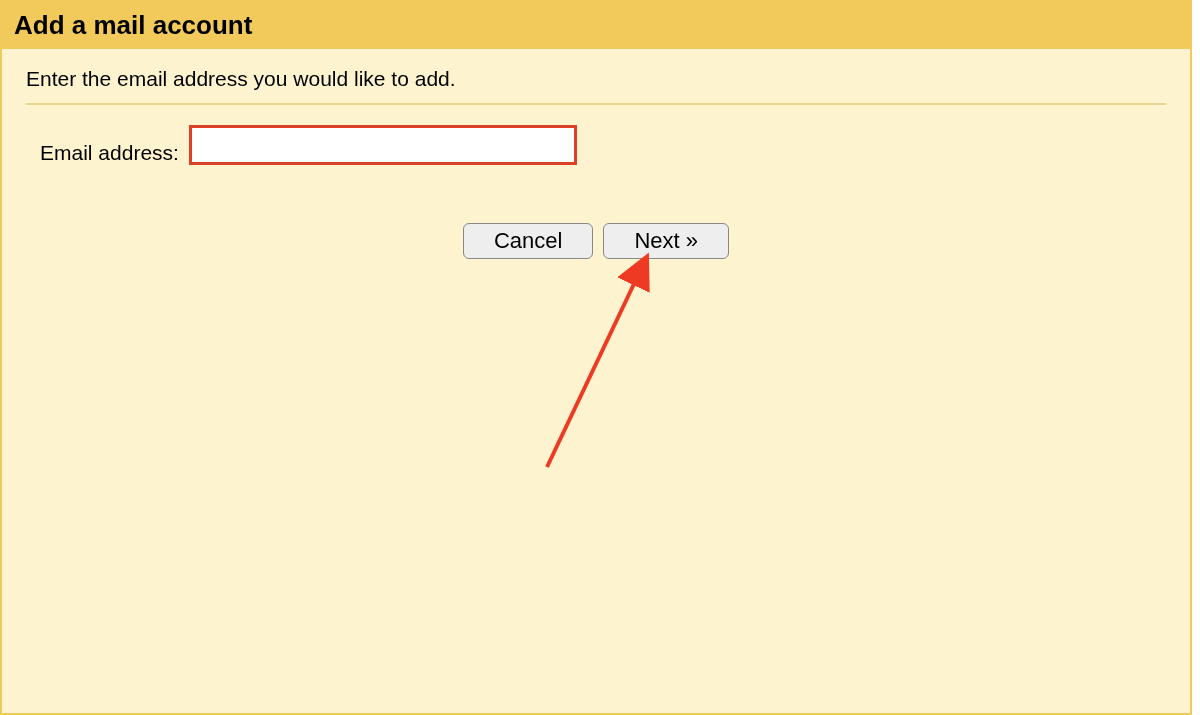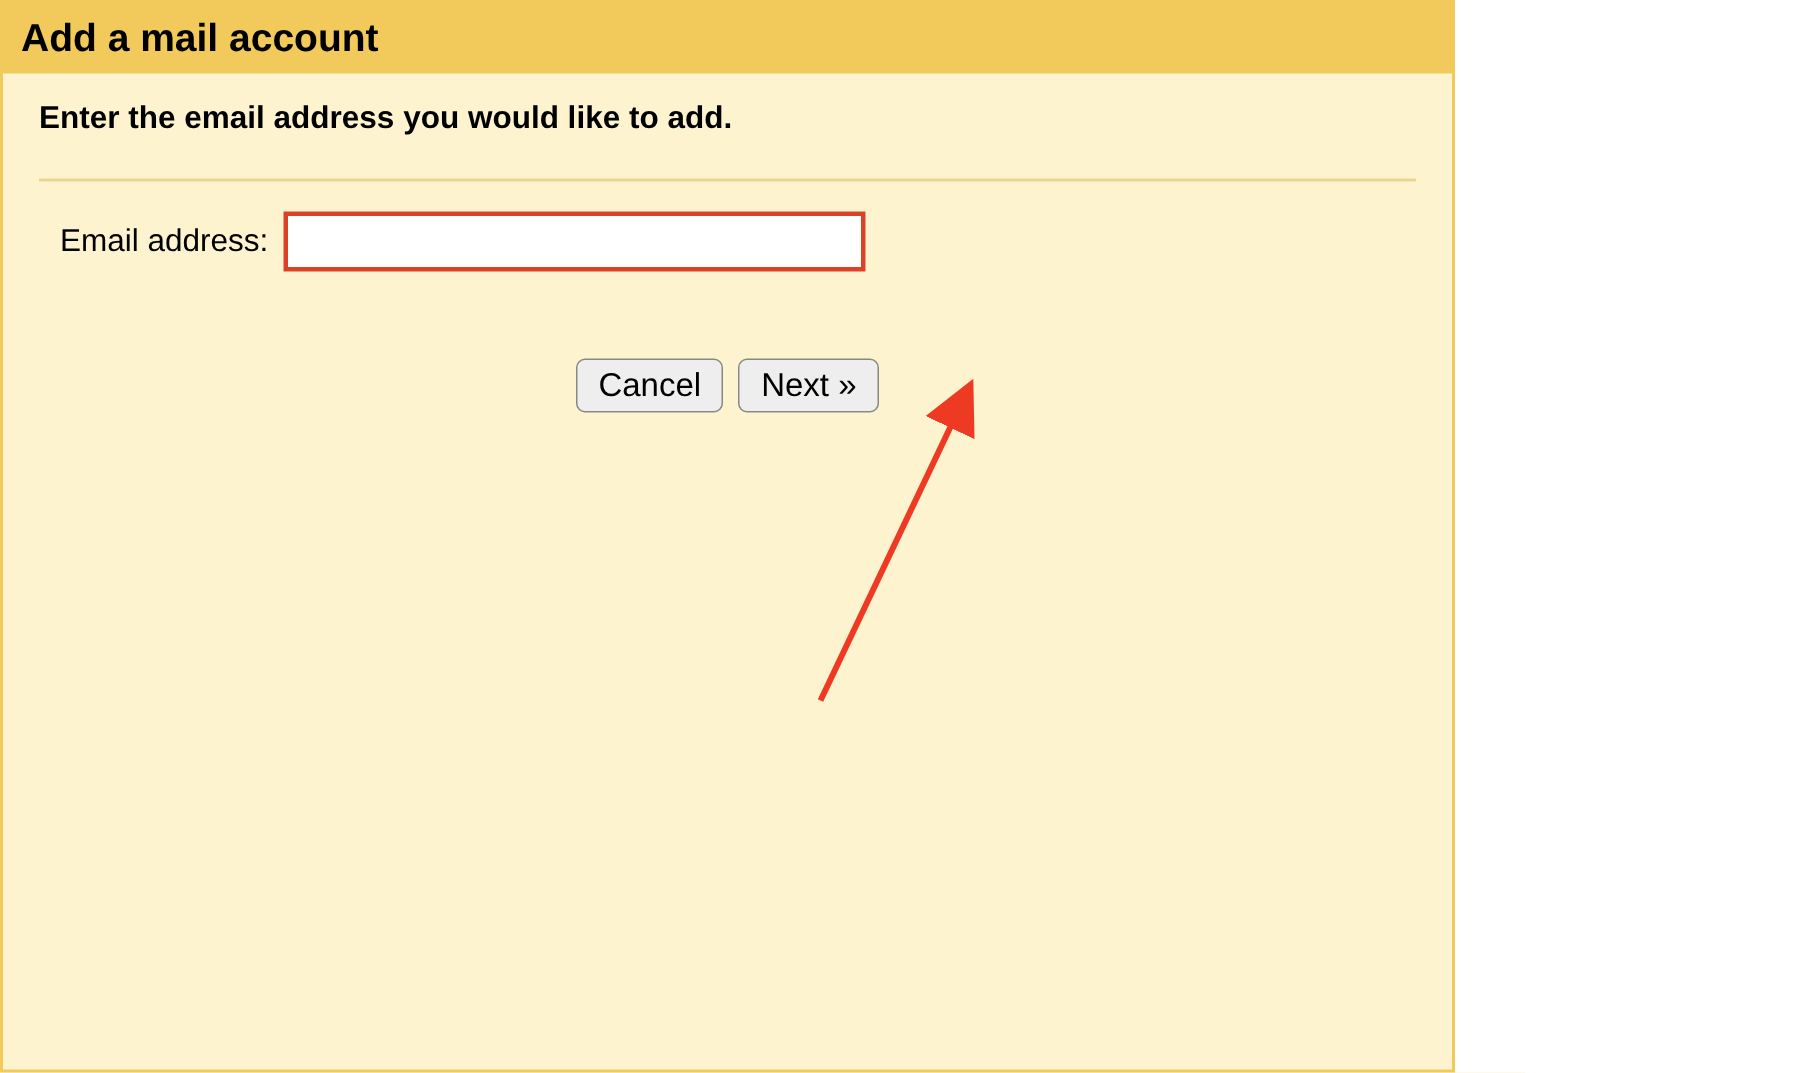--- a/index.html
+++ b/index.html
@@ -8,52 +8,52 @@
       padding: 0;
     }
     body {
       font-family: Arial, Helvetica, sans-serif;
       width: 1200px;
       height: 715px;
       background: #fff;
       overflow: hidden;
     }
     .window {
-      width: 970px;
+      width: 1192px;
       height: 715px;
       border: 2px solid #f2ca5b;
       background: #fdf4cf;
       position: relative;
     }
     .titlebar {
       background: #f2ca5b;
       padding: 8px 12px;
     }
     .titlebar h1 {
       font-size: 26px;
       font-weight: bold;
       color: #000;
     }
     .content {
       padding: 18px 24px 24px 24px;
     }
     .instruction {
       font-size: 21px;
-      font-weight: bold;
+      font-weight: normal;
       color: #000;
-      padding-bottom: 28px;
+      padding-bottom: 12px;
     }
     .divider {
       height: 2px;
       background: #e8d592;
       margin-bottom: 20px;
     }
     .form-row {
       display: flex;
-      align-items: center;
+      align-items: flex-end;
       gap: 10px;
       padding-left: 14px;
     }
     .label {
       font-size: 21px;
       color: #000;
     }
     .email-input {
       width: 388px;
       height: 40px;
@@ -65,21 +65,21 @@
     }
     .button-row {
       margin-top: 58px;
       display: flex;
       justify-content: center;
       gap: 10px;
       padding-left: 0px;
     }
     .btn {
       font-size: 22px;
-      padding: 4px 14px;
+      padding: 4px 30px;
       background: #eeeeee;
       border: 1px solid #888;
       border-radius: 6px;
       cursor: pointer;
       color: #000;
       font-family: Arial, Helvetica, sans-serif;
     }
     .btn-next {
       font-weight: normal;
     }

